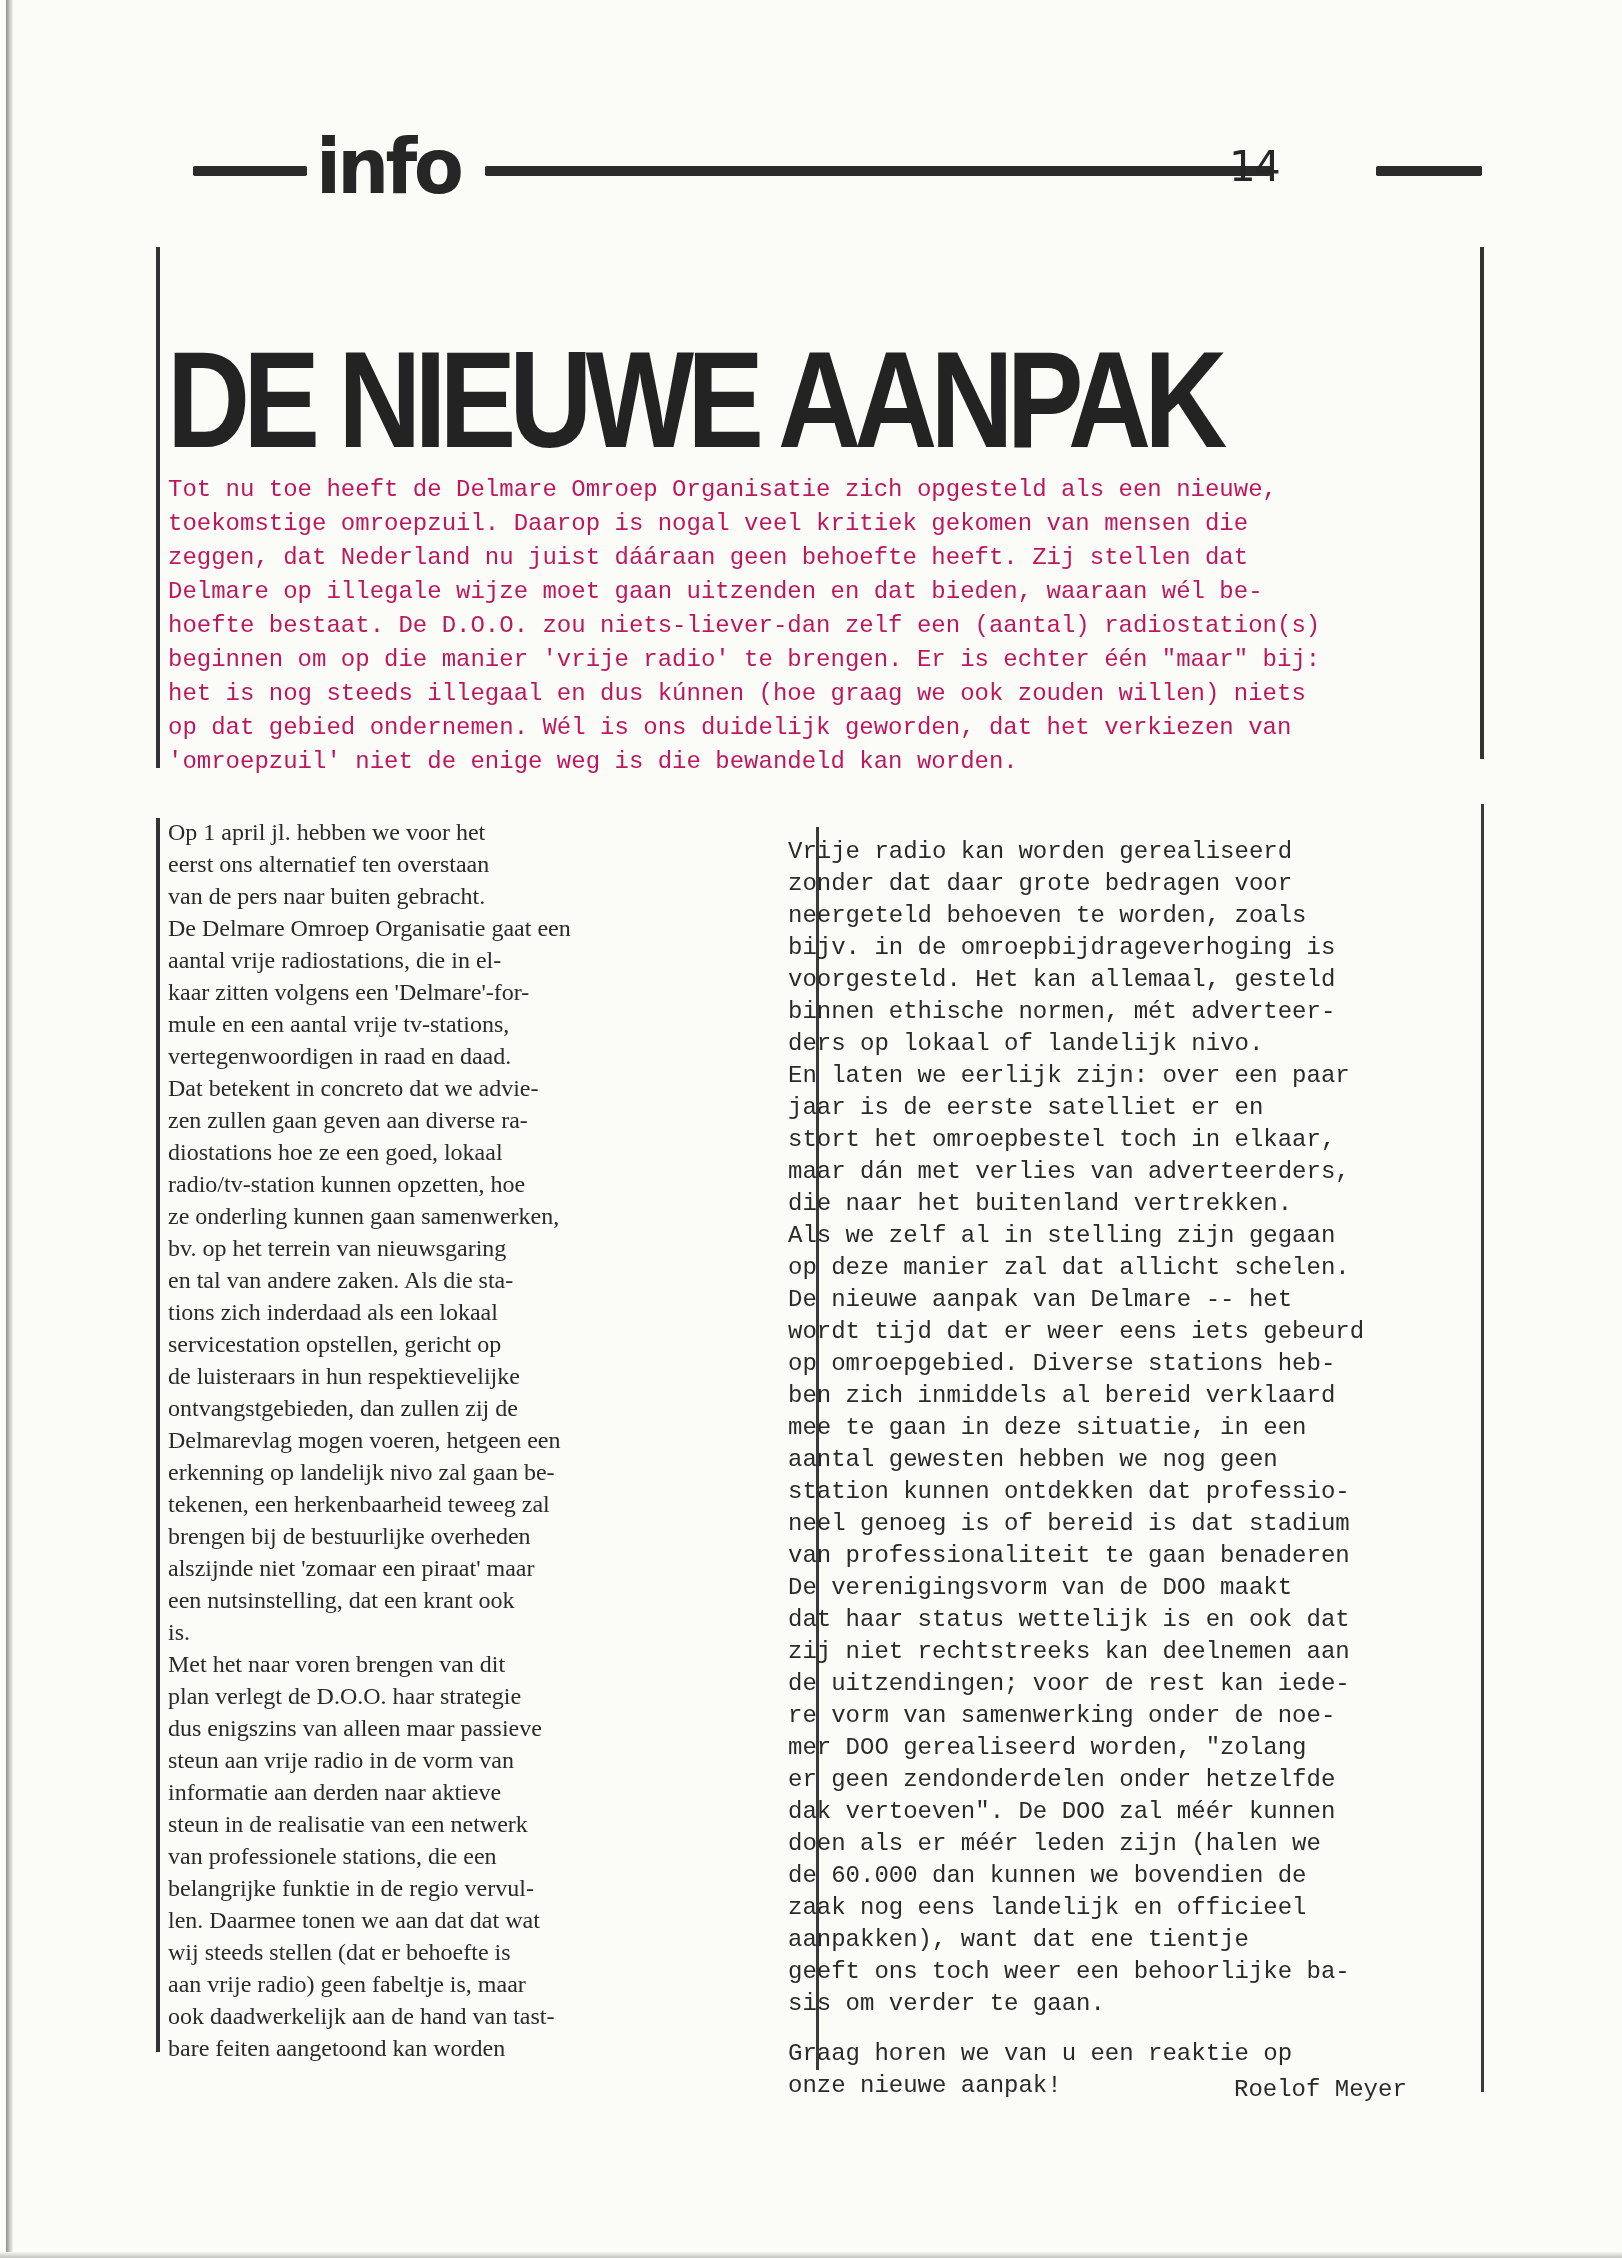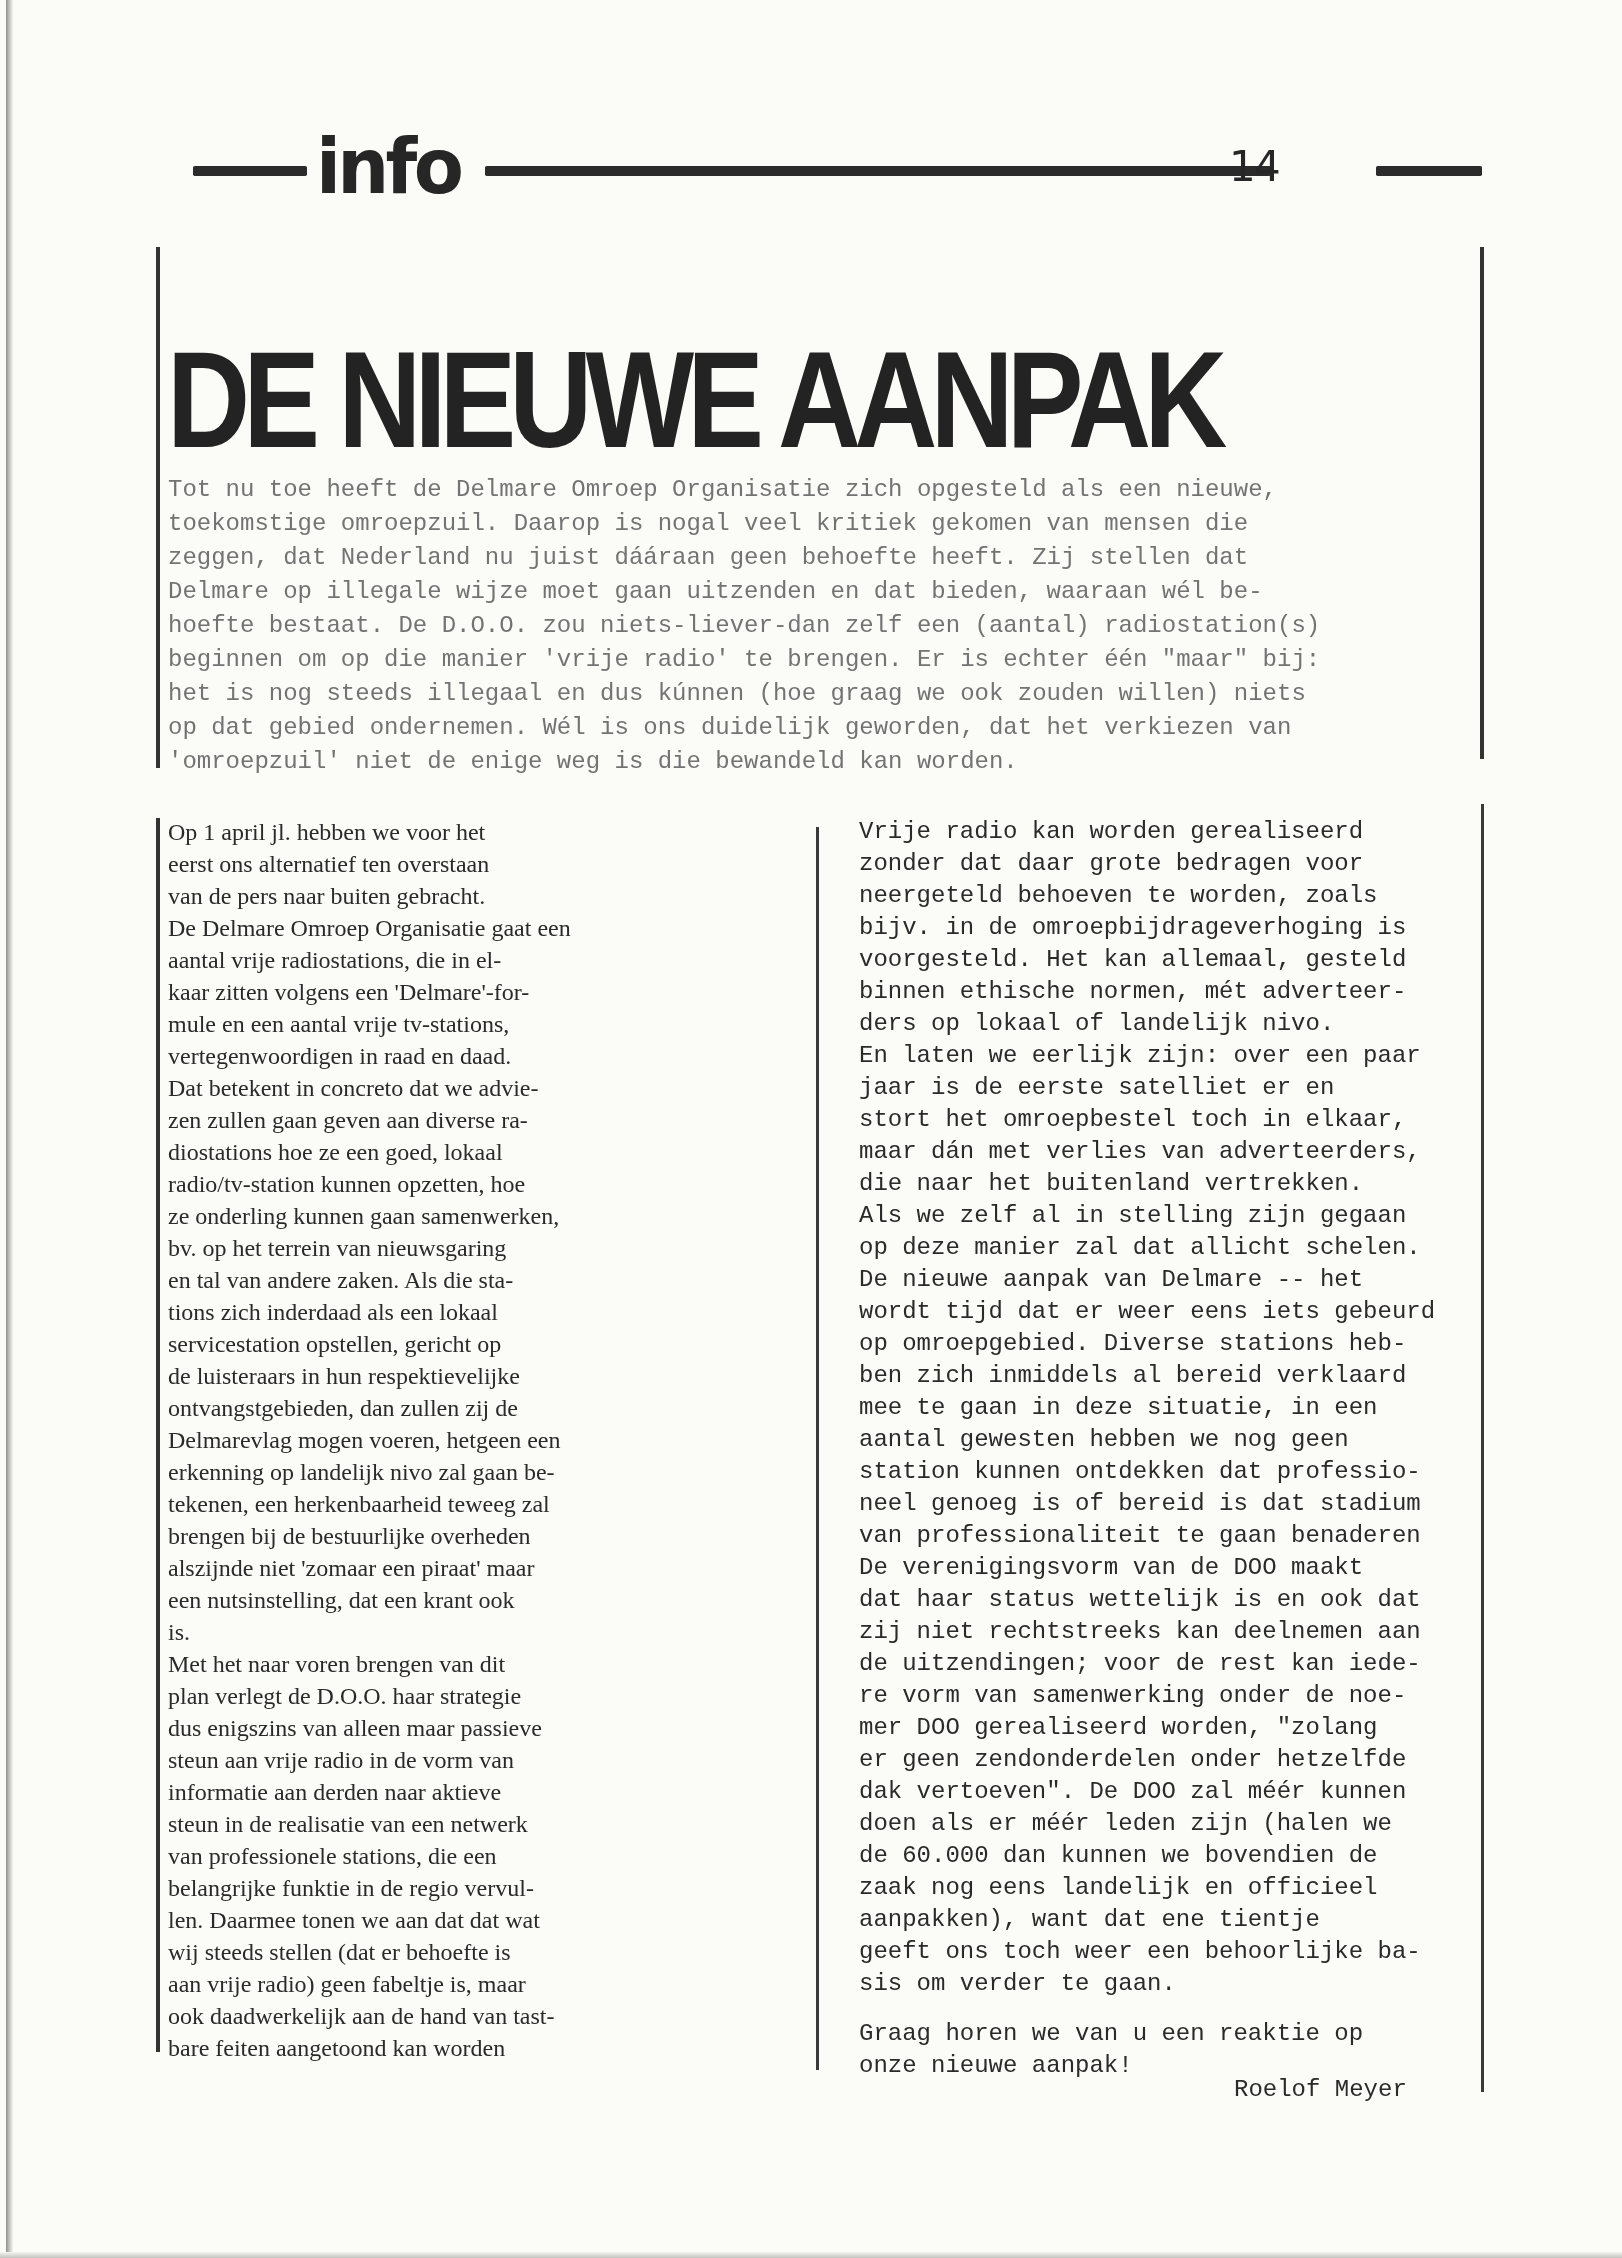--- a/index.html
+++ b/index.html
@@ -91,33 +91,33 @@
       white-space: nowrap;
     }
     .intro {
       position: absolute;
       left: 168px; top: 473px;
       width: 1316px;
       margin: 0;
       font-size: 24px;
       line-height: 34px;
       white-space: pre;
-      color: #737373;
+      color: #be185d;
     }
     .col {
       position: absolute;
       top: 816px;
       margin: 0;
       font-size: 24px;
       line-height: 32px;
       white-space: pre;
       color: #2a2a2a;
     }
     .col-left  { left: 168px; width: 640px; font-family: Liberation Serif, serif; }
-    .col-right { left: 859px; width: 651px; }
+    .col-right { left: 788px; width: 651px; margin-top: 20px; }
     .col-right .para-gap { display: block; height: 18.3px; }
     .signature {
       position: absolute;
       left: 1234px; top: 2074px;
       font-size: 24px;
       line-height: 31px;
       white-space: pre;
       color: #2a2a2a;
       text-align: center;
     }

